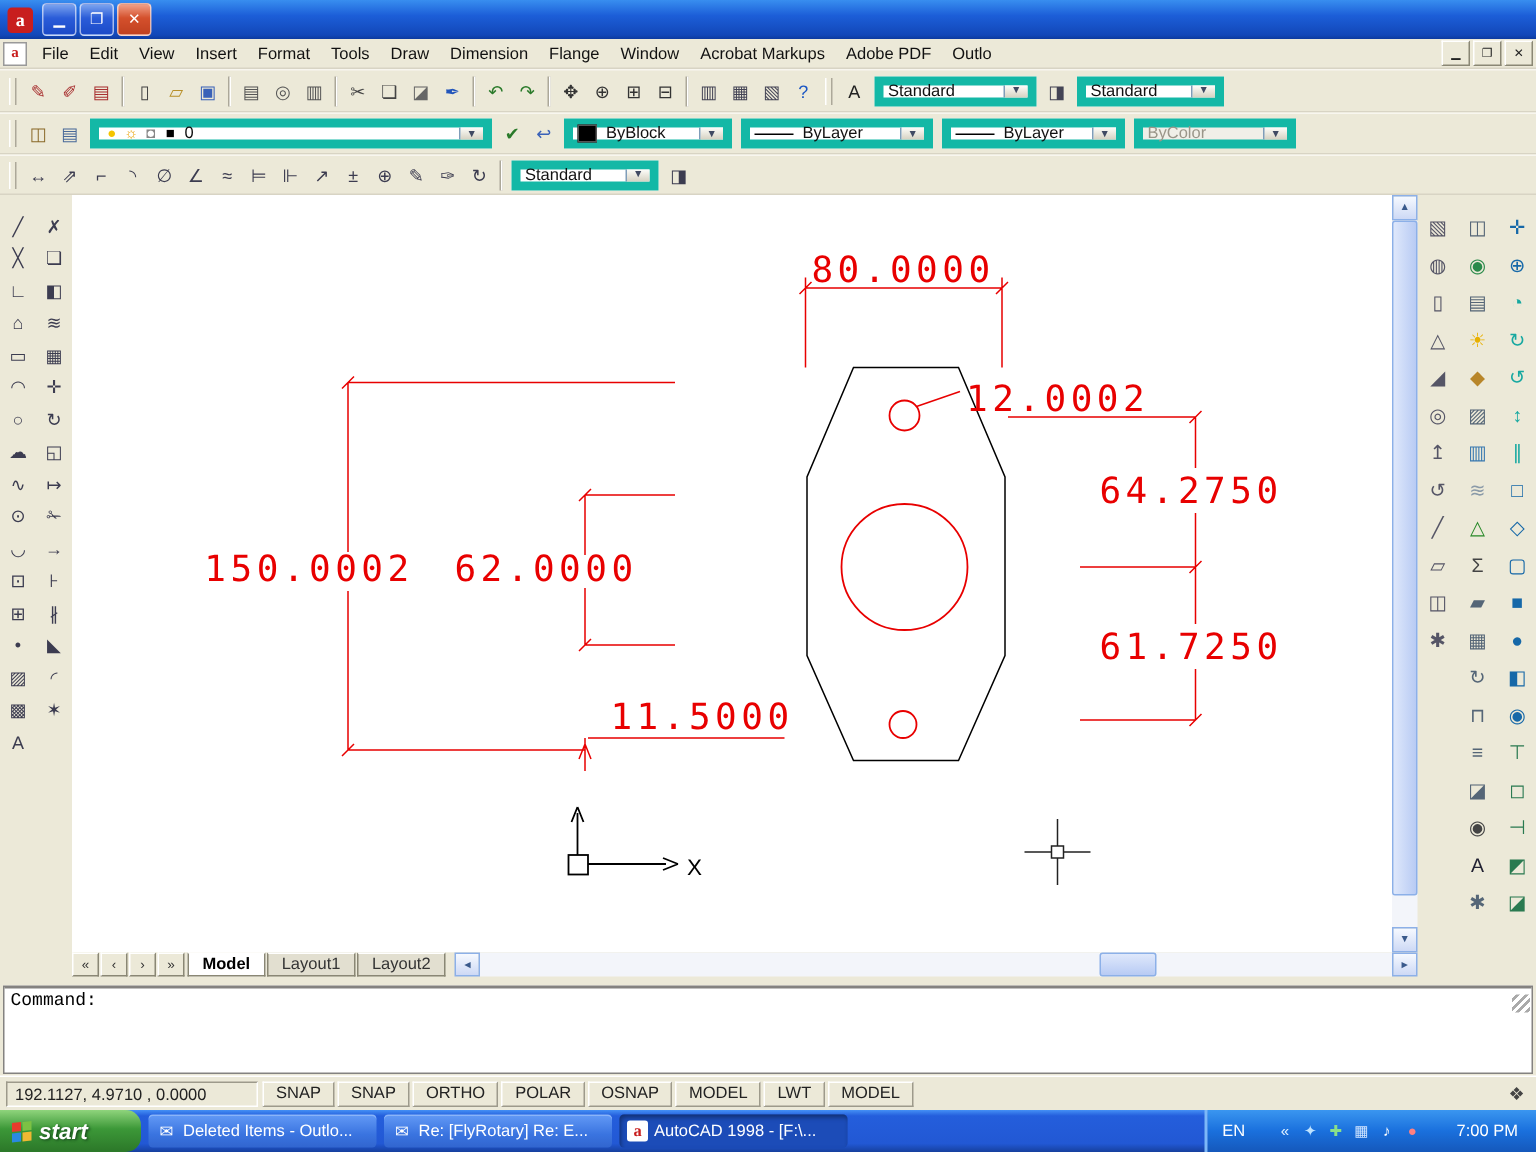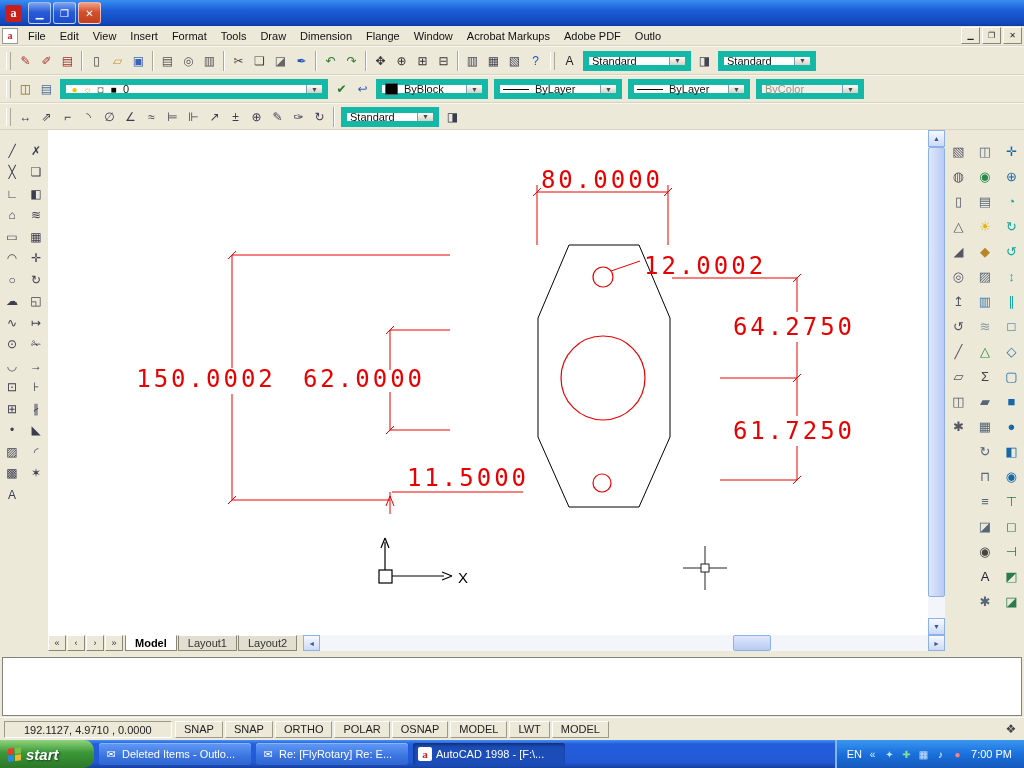--- a/index.html
+++ b/index.html
@@ -98,21 +98,21 @@
   .cmd-vscroll{position:absolute;right:0;top:0;width:16px;height:39px;display:flex;flex-direction:column;border-left:1px solid #d0cec4;}
   .cmd-vscroll .sb-btn{height:14px;width:16px;}
   .cmd-vscroll .vtrack{flex:1;}
   .cmd-prompt-row{border-top:1px solid #848280;height:17px;line-height:16px;padding-left:4px;position:relative;}
   .cmd-grip{position:absolute;right:1px;bottom:1px;width:12px;height:12px;
     background:repeating-linear-gradient(135deg,#fff 0 2px,#aaa 2px 4px);}
 
   
   .statusbar{position:absolute;top:717px;left:0;width:100%;height:23px;background:#ece9d8;border-top:1px solid #fff;
     display:flex;align-items:center;gap:3px;padding:0 4px;box-sizing:border-box;}
-  .coords{height:17px;line-height:15px;min-width:168px;padding:1px 19px;border:1px solid;border-color:#9d9a8b #fff #fff #9d9a8b;
+  .coords{height:17px;line-height:15px;min-width:168px;padding:1px 5px;border:1px solid;border-color:#9d9a8b #fff #fff #9d9a8b;
     background:#ece9d8;color:#222;box-sizing:border-box;}
   .toggles{display:flex;gap:2px;}
   .sbtn{height:17px;display:flex;align-items:center;padding:0 8px;border:1px solid;border-color:#fff #9d9a8b #9d9a8b #fff;
     background:#ece9d8;color:#222;font-size:11px;box-sizing:border-box;cursor:default;}
   .stat-flex{flex:1;}
   .stat-ico{width:18px;height:17px;display:flex;align-items:center;justify-content:center;color:#444;font-size:12px;}
 
   
   .taskbar{position:absolute;top:740px;left:0;width:100%;height:28px;display:flex;align-items:center;
     background:linear-gradient(180deg,#4490f5 0%,#245edc 14%,#2258d4 80%,#16409e 100%);}
@@ -125,21 +125,21 @@
   .flag i:nth-child(2){background:#7cc144;}
   .flag i:nth-child(3){background:#2a8ae0;}
   .flag i:nth-child(4){background:#f0b832;}
   .task{height:22px;width:152px;margin-left:5px;display:flex;align-items:center;gap:4px;padding:0 5px;box-sizing:border-box;
     border-radius:3px;background:linear-gradient(180deg,#639af6,#3a74e0 60%,#3165cf);box-shadow:inset 0 1px 0 #8ab4f8;
     color:#fff;cursor:default;}
   .task.active{background:#1c4cb8;box-shadow:inset 1px 2px 3px #123175;}
   .tlabel{flex:1;white-space:nowrap;overflow:hidden;text-overflow:ellipsis;font-size:11px;}
   .ticon{width:14px;height:14px;display:flex;align-items:center;justify-content:center;font-size:11px;flex:none;}
   .ticon.acad{background:#fff;color:#c81e1e;font-weight:bold;border-radius:2px;font-size:11px;font-family:"Liberation Serif",serif;}
-  .tray{margin-left:auto;height:28px;display:flex;align-items:center;gap:4px;padding:0 12px 0 10px;
+  .tray{margin-left:auto;height:28px;display:flex;align-items:center;gap:20px;padding:0 12px 0 10px;
     background:linear-gradient(180deg,#3a96f0 0%,#1a70dd 50%,#1558bb 100%);border-left:2px solid #7cb8f8;color:#fff;}
   .trayico{display:flex;align-items:center;justify-content:center;font-size:10px;width:13px;}
   .clock{font-size:11px;color:#fff;margin-left:3px;}
 </style>
 </head>
 <body>
 
 <div class="screen">
 
   <div class="titlebar">
@@ -472,20 +472,24 @@
           <span class="rti" style="color: rgb(42, 122, 80);">◻</span>
           <span class="rti" style="color: rgb(42, 122, 80);">⊣</span>
           <span class="rti" style="color: rgb(42, 122, 80);">◩</span>
           <span class="rti" style="color: rgb(42, 122, 80);">◪</span>
         </div>
     </div>
   </div>
 
   <div class="cmd-splitter"></div>
   <div class="cmdwin">
+    <div class="cmd-prompt-row">
+      <span>Command:</span>
+      <span class="cmd-grip"></span>
+    </div>
   </div>
 
   <div class="statusbar">
     <span class="coords">192.1127, 4.9710 , 0.0000</span>
     <span class="toggles">
         <span class="sbtn">SNAP</span>
         <span class="sbtn">SNAP</span>
         <span class="sbtn">ORTHO</span>
         <span class="sbtn">POLAR</span>
         <span class="sbtn">OSNAP</span>

